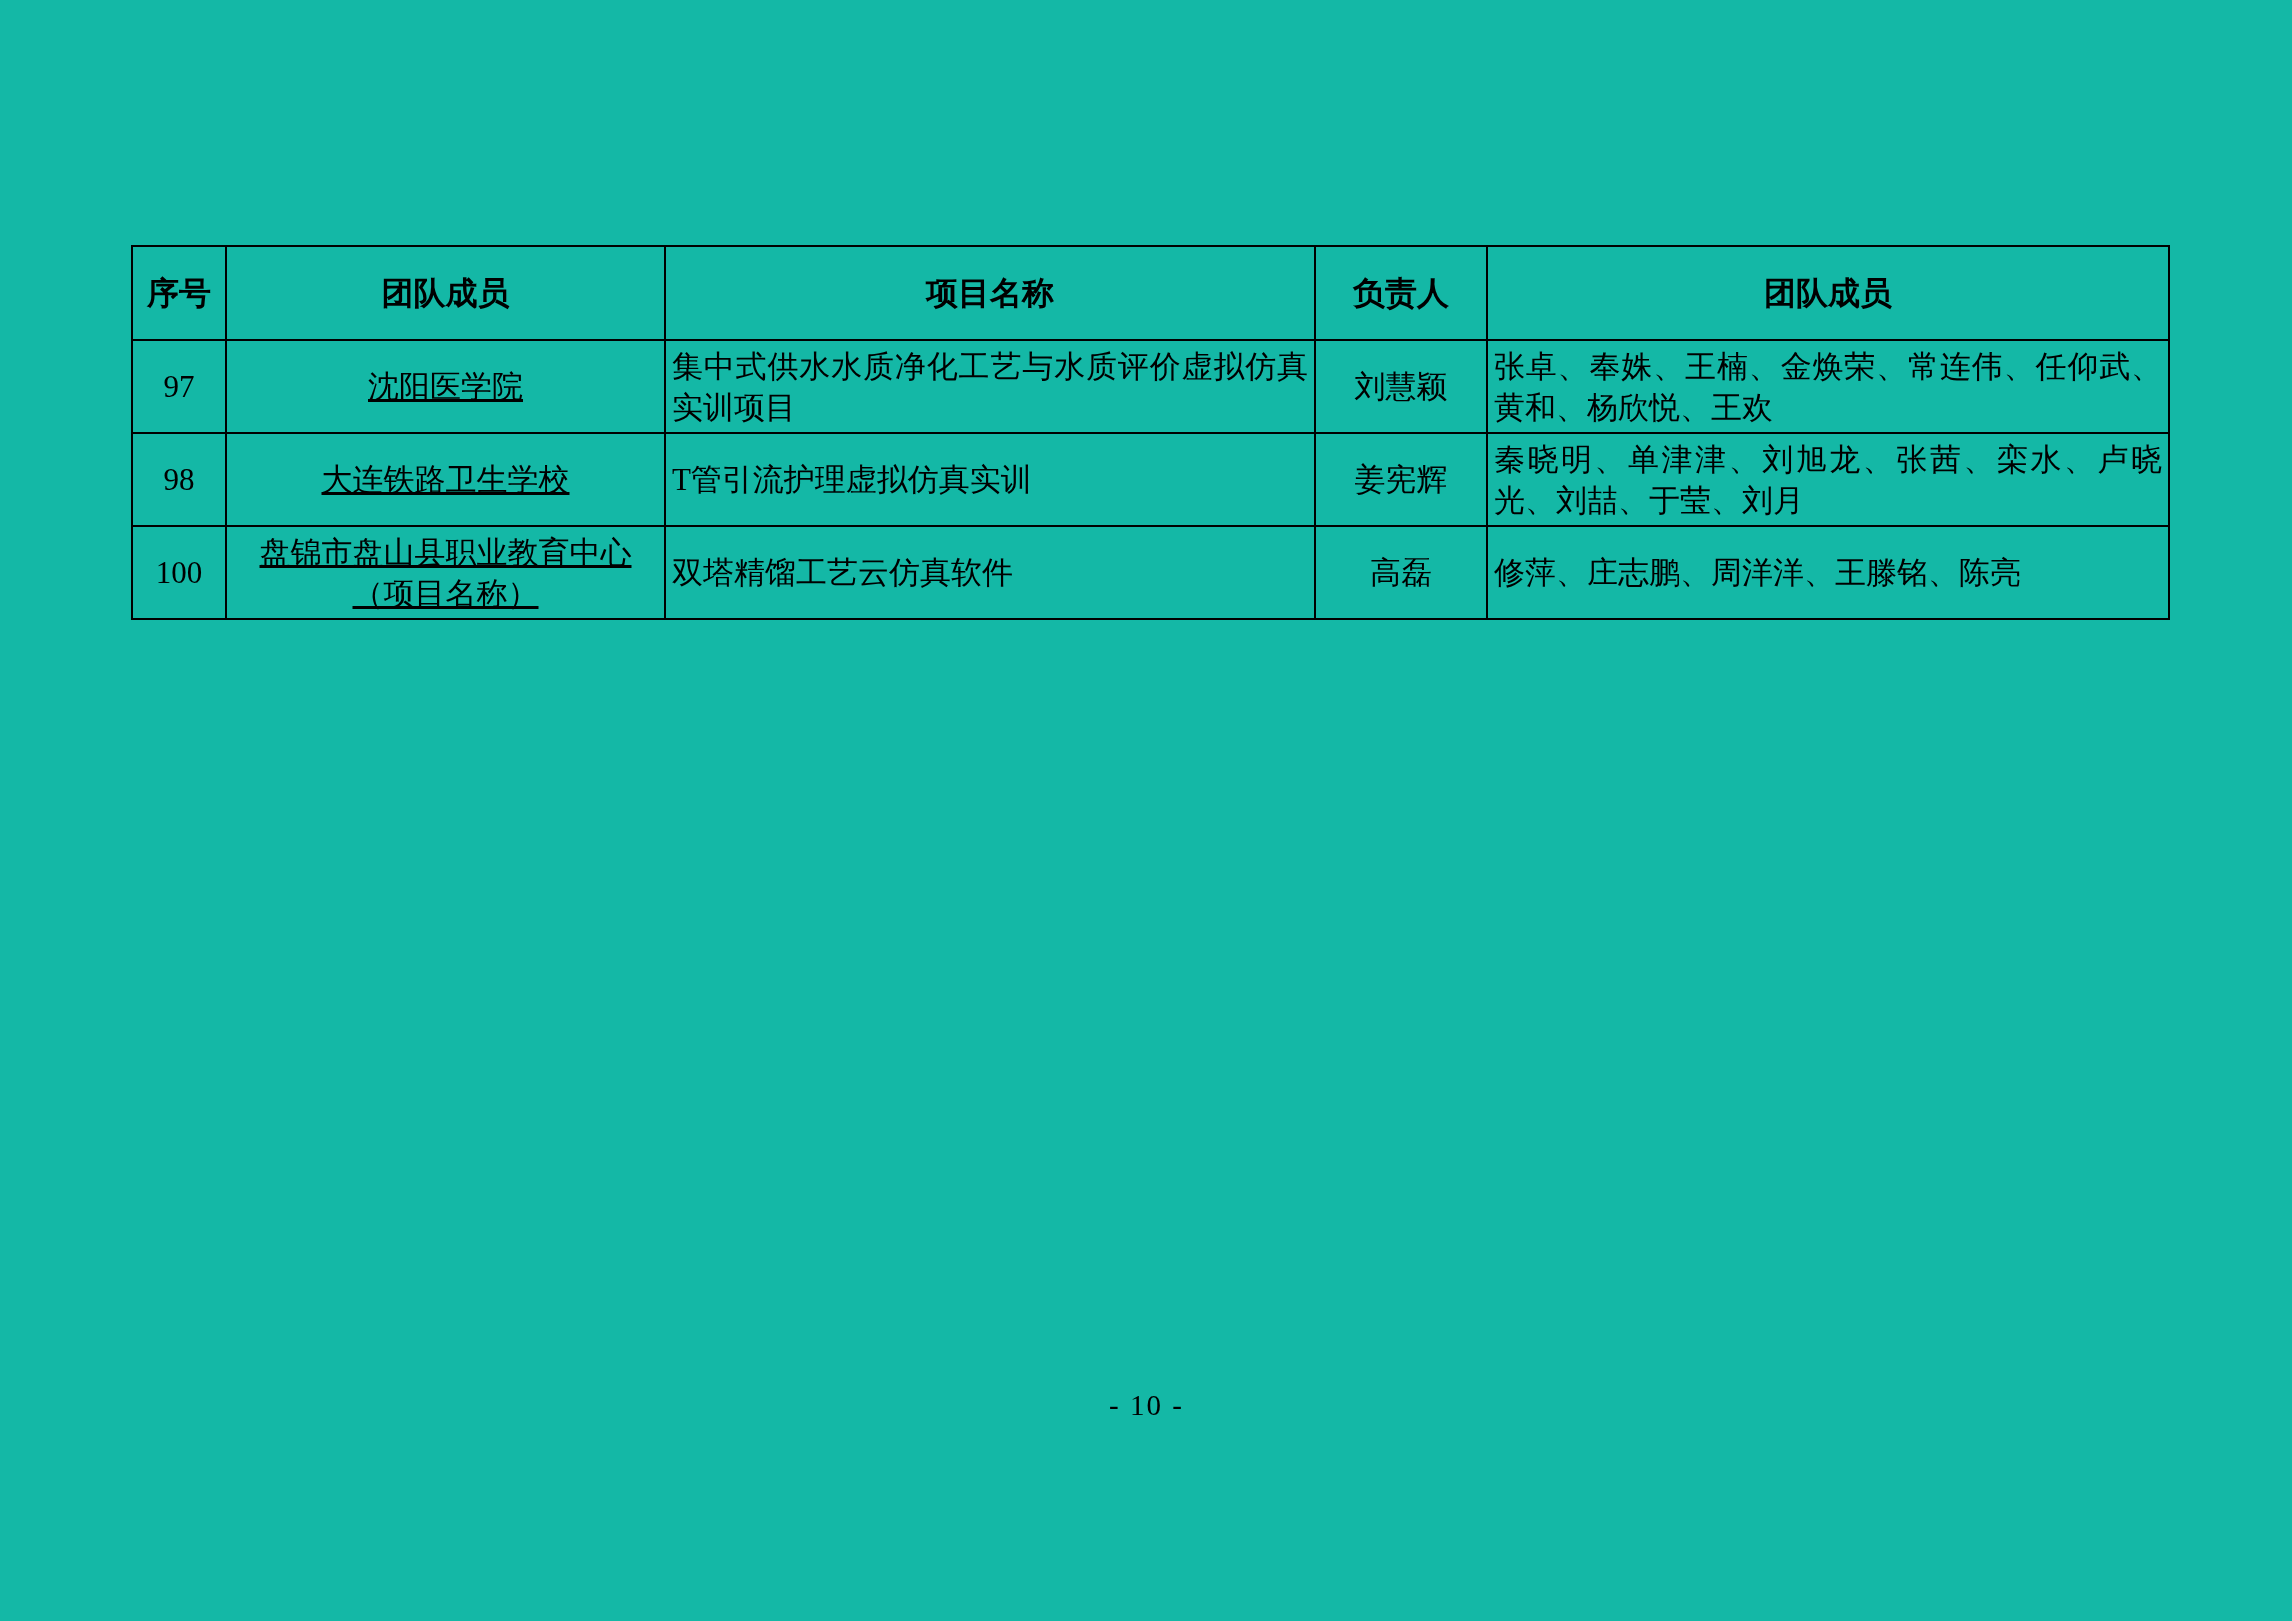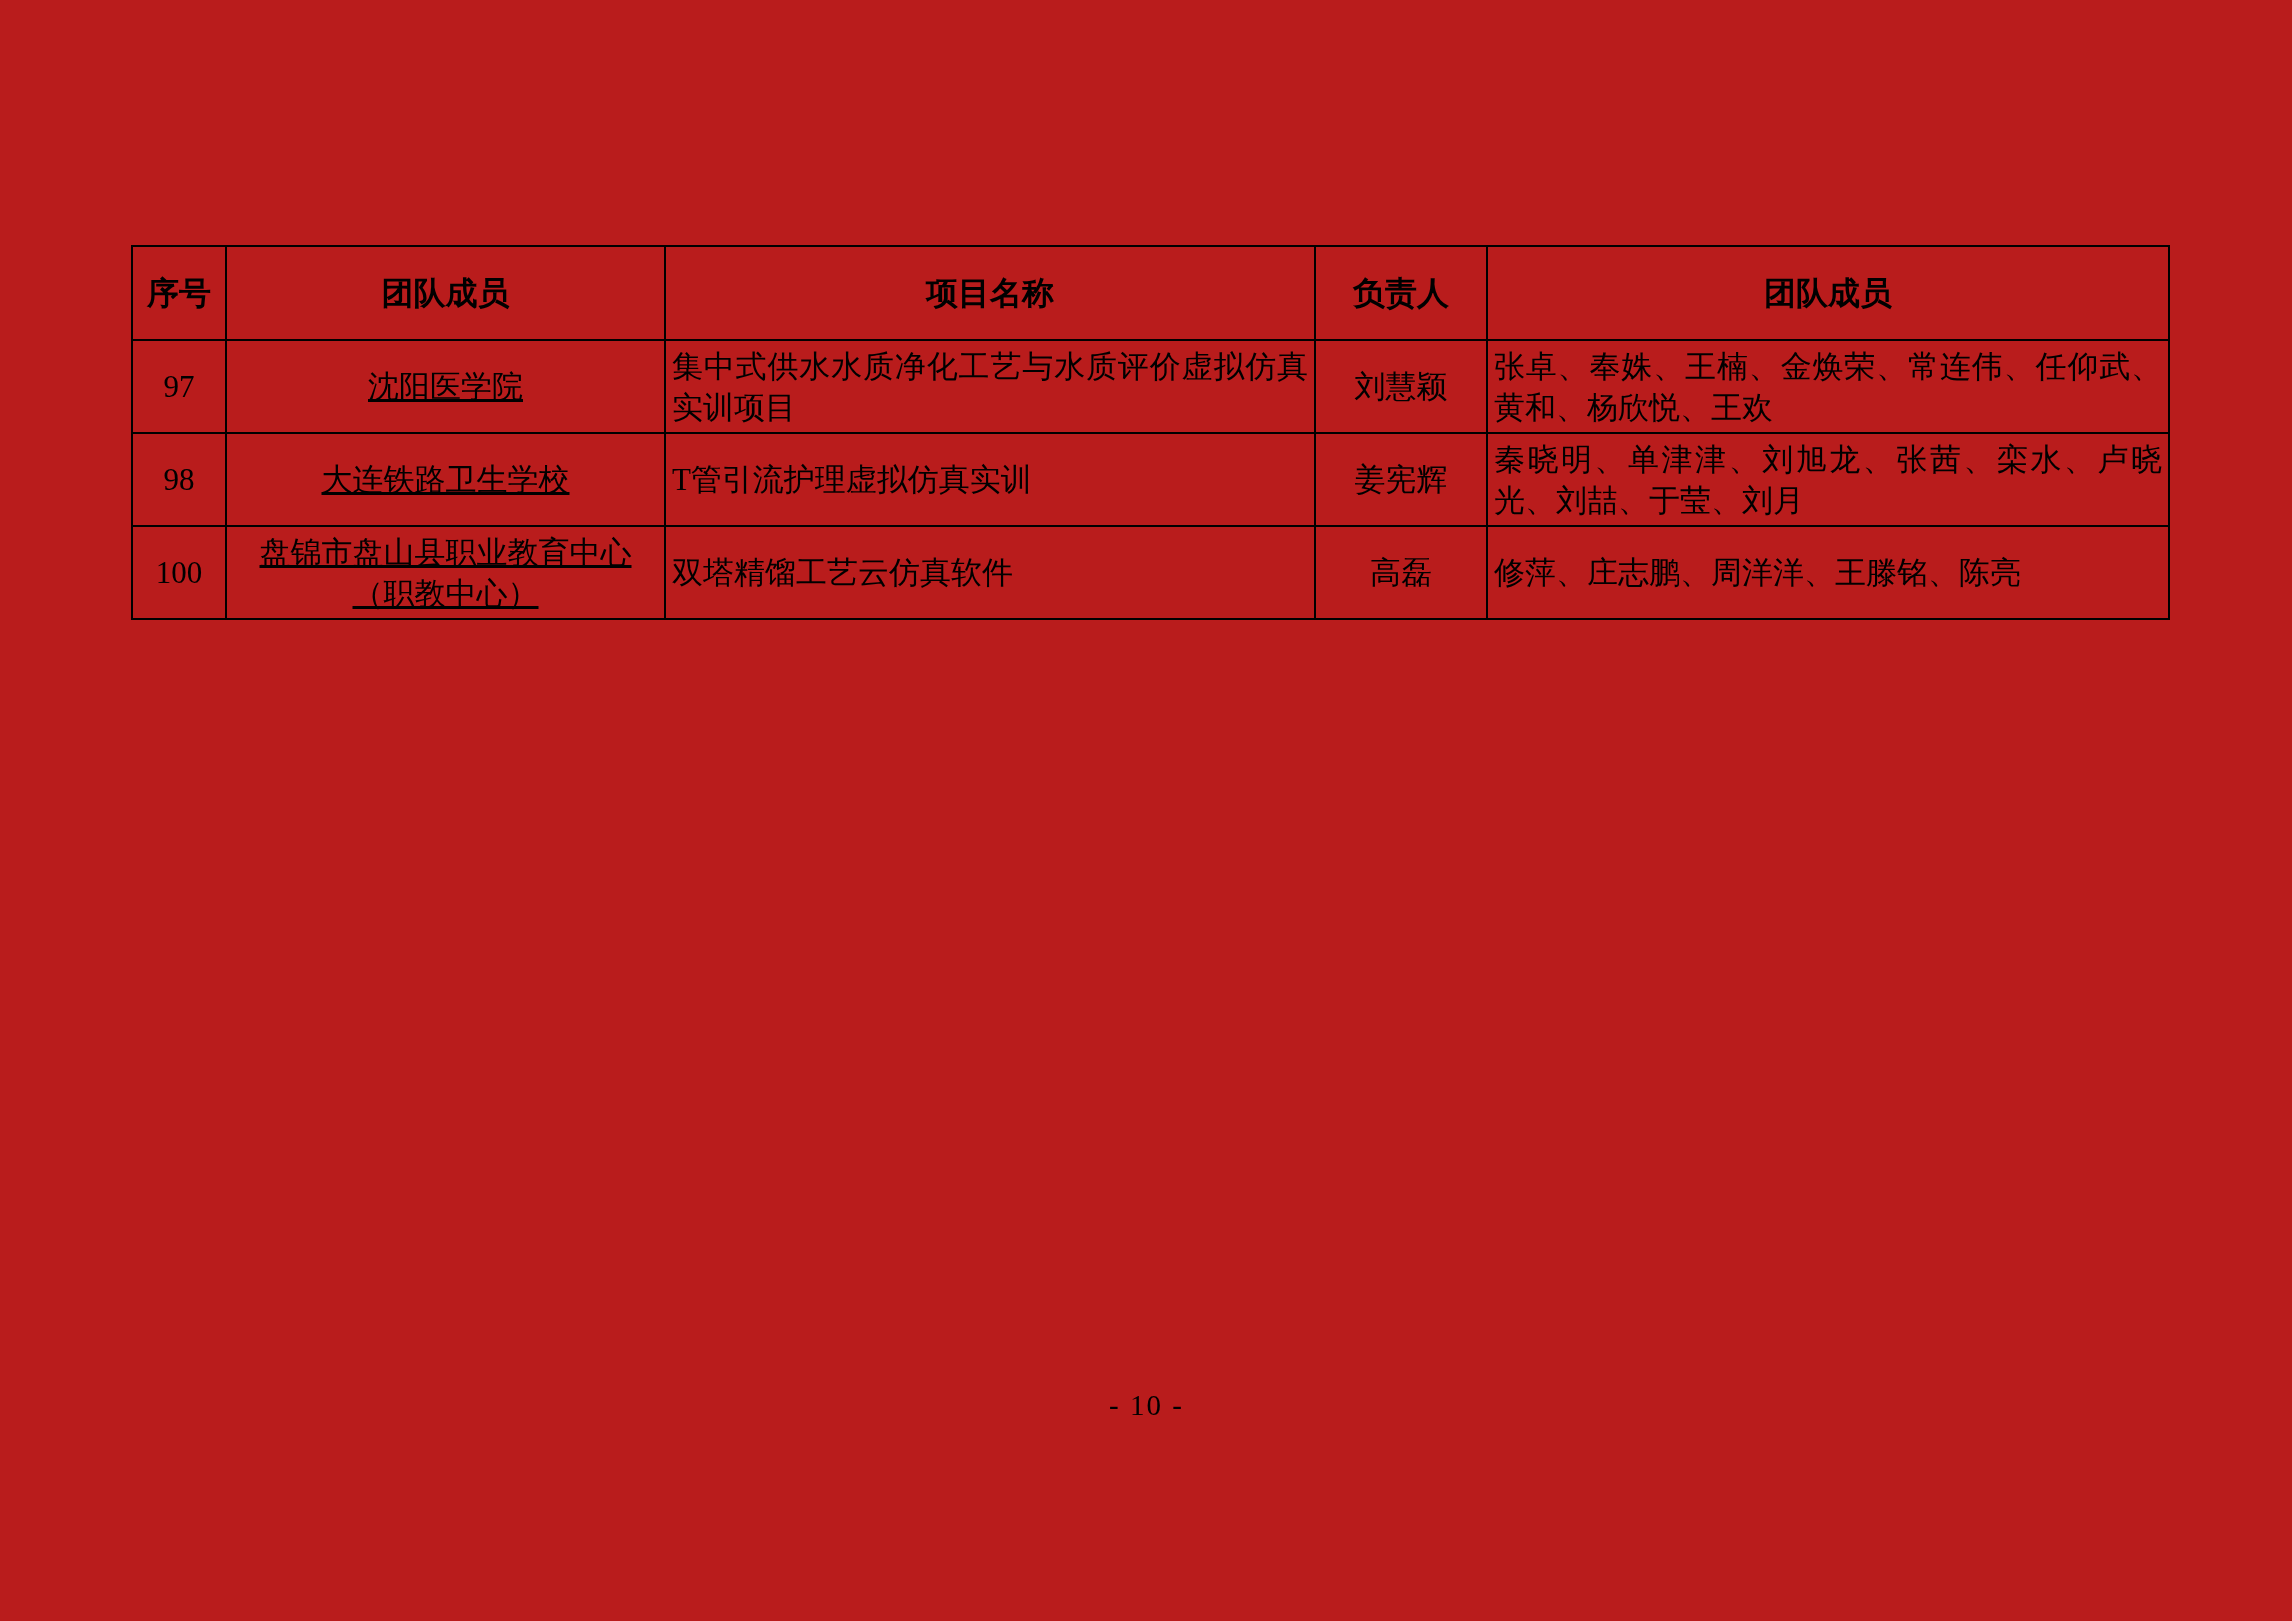--- a/index.html
+++ b/index.html
@@ -4,21 +4,21 @@
 <style>
   html, body {
     margin: 0;
     padding: 0;
     background: #ffffff;
   }
   .page {
     position: relative;
     width: 2293px;
     height: 1621px;
-    background: #b91c1c;
+    background: #14b8a6;
     color: #000000;
     font-family: "Liberation Serif", serif;
     overflow: hidden;
   }
   table.roster {
     position: absolute;
     left: 131px;
     top: 245px;
     width: 2037px;
     border-collapse: collapse;
@@ -97,21 +97,21 @@
       </tr>
       <tr>
         <td class="cell-no">98</td>
         <td class="cell-unit">大连铁路卫生学校</td>
         <td class="cell-project">T管引流护理虚拟仿真实训</td>
         <td class="cell-leader">姜宪辉</td>
         <td class="cell-team">秦晓明、单津津、刘旭龙、张茜、栾水、卢晓光、刘喆、于莹、刘月</td>
       </tr>
       <tr>
         <td class="cell-no">100</td>
-        <td class="cell-unit">盘锦市盘山县职业教育中心（职教中心）</td>
+        <td class="cell-unit">盘锦市盘山县职业教育中心（项目名称）</td>
         <td class="cell-project">双塔精馏工艺云仿真软件</td>
         <td class="cell-leader">高磊</td>
         <td class="cell-team">修萍、庄志鹏、周洋洋、王滕铭、陈亮</td>
       </tr>
     </tbody>
   </table>
 
   <div class="footer-pagenum">- 10 -</div>
 
 </div>

